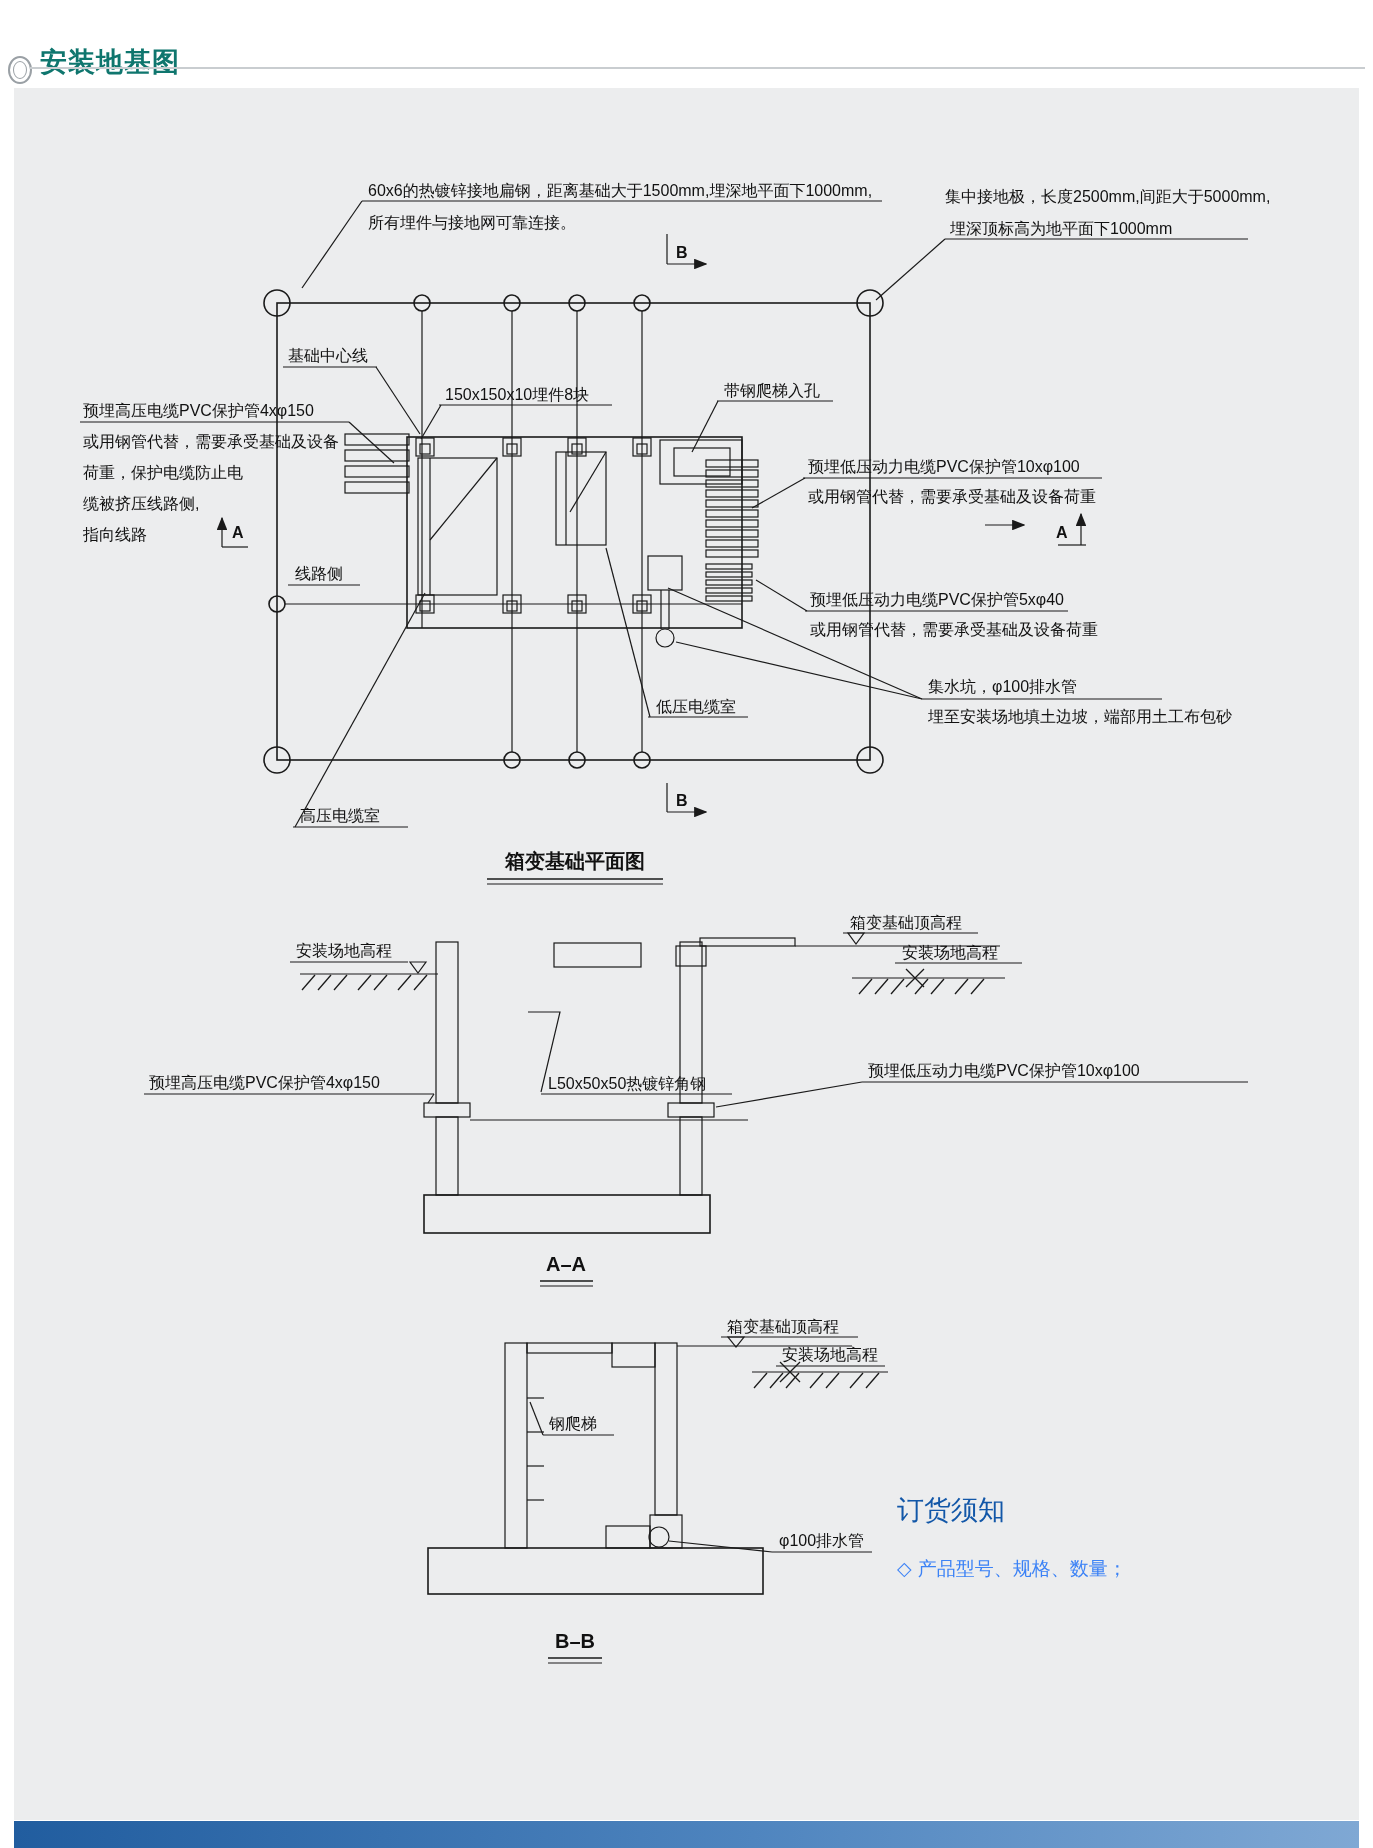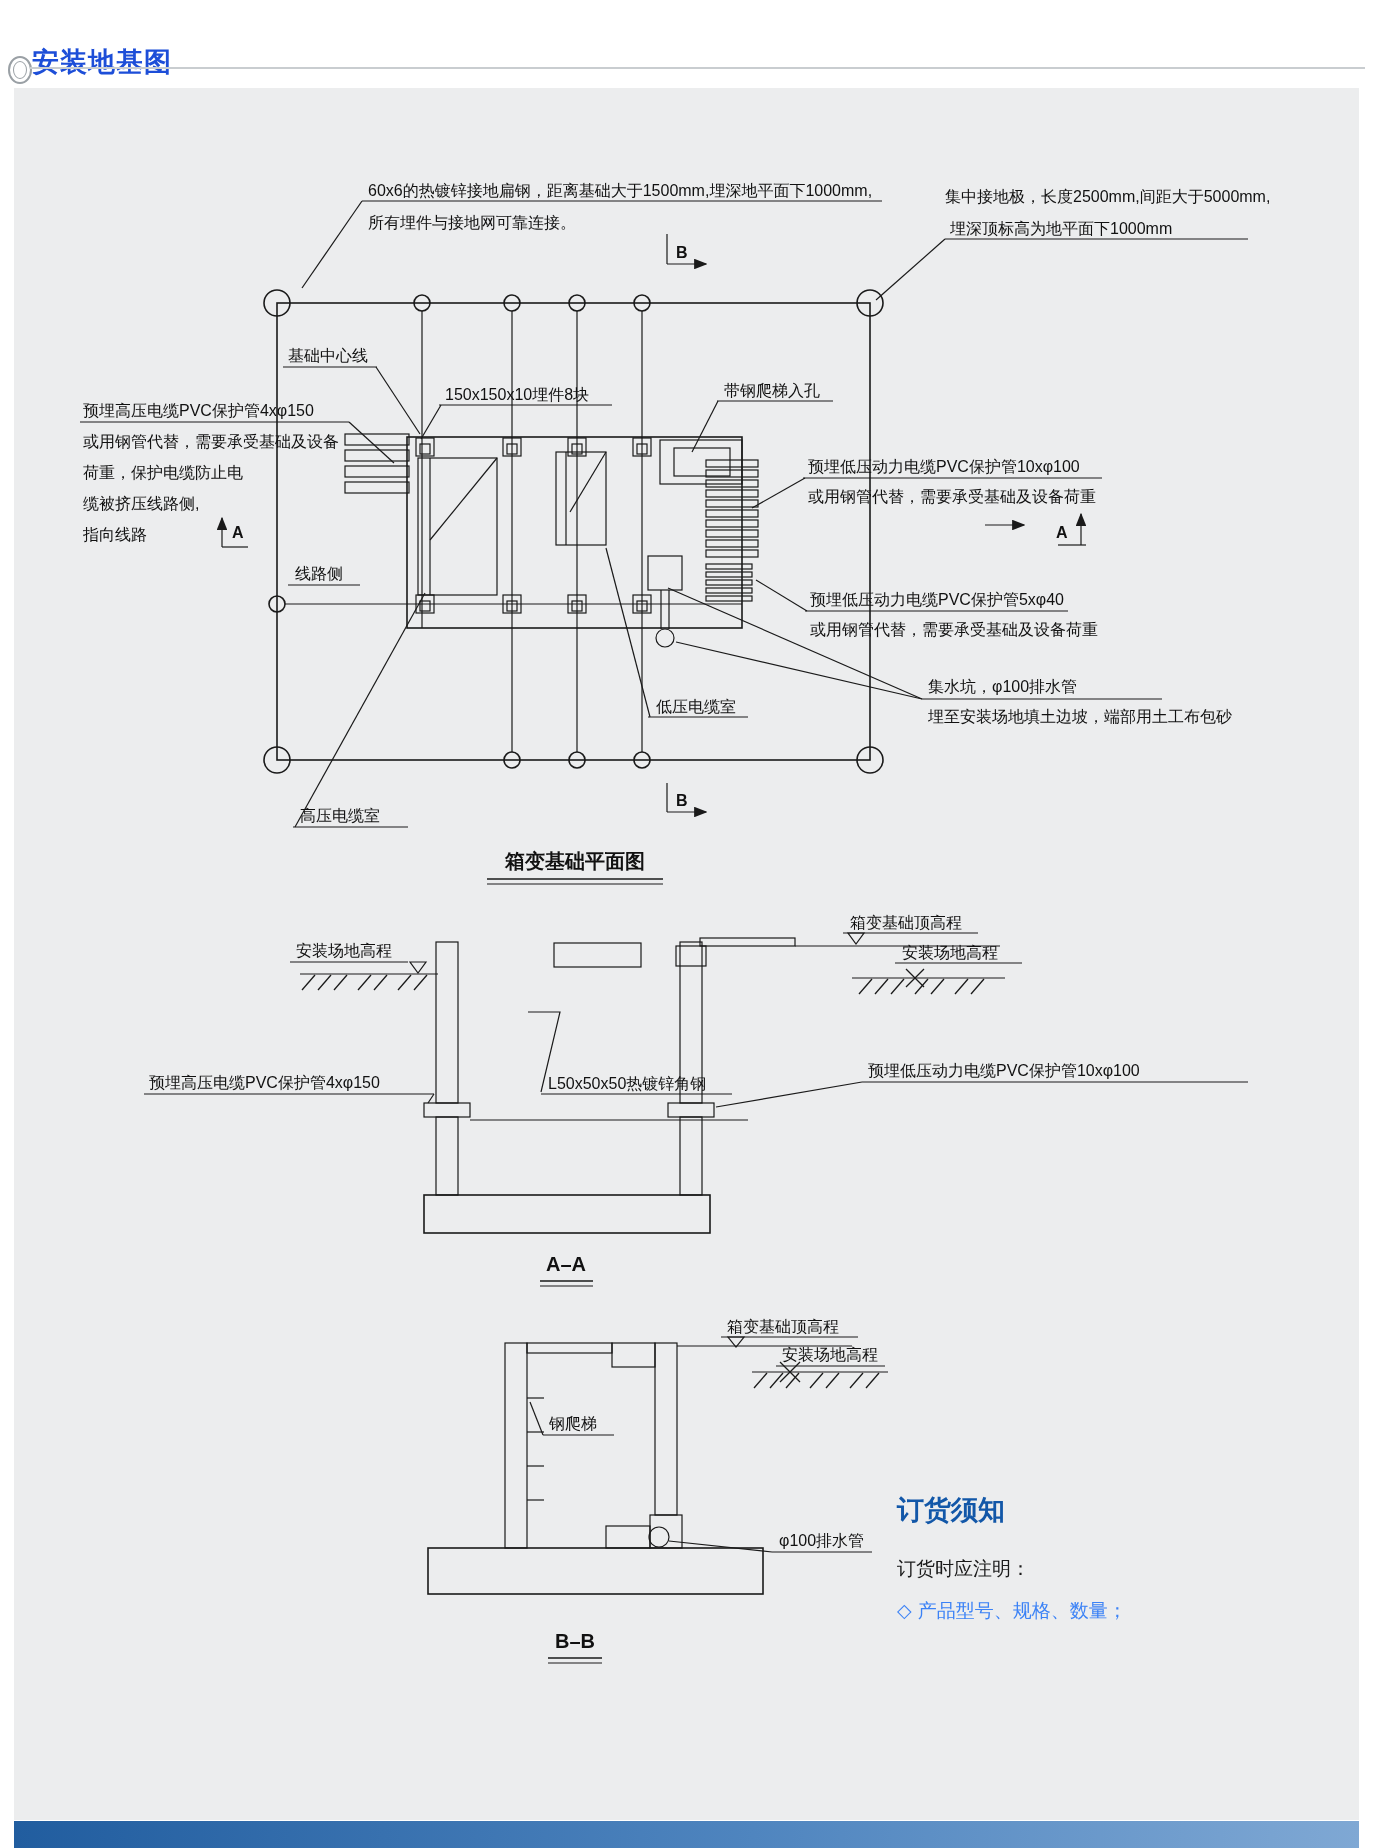--- a/index.html
+++ b/index.html
@@ -1,30 +1,30 @@
 <!DOCTYPE html>
 <html><head>
 <meta charset="utf-8">
 <style>
   html,body{margin:0;padding:0;}
   body{position:relative;width:1373px;height:1848px;background:#ffffff;font-family:"Liberation Sans",sans-serif;}
-  .page-title{position:absolute;left:32px;top:26px;font-size:27px;font-weight:bold;color:#1d4ed8;letter-spacing:1px;text-align:right;}
+  .page-title{position:absolute;left:40px;top:26px;font-size:27px;font-weight:bold;color:#0f766e;letter-spacing:1px;text-align:right;}
   .orn{position:absolute;left:8px;top:56px;width:20px;height:24px;border:2px solid #9aa0a5;border-radius:50%;background:#fff;}
   .orn::after{content:"";position:absolute;left:3px;top:3px;right:3px;bottom:3px;border:1px solid #9aa0a5;border-radius:50%;}
   .hrule{position:absolute;left:30px;top:67px;width:1335px;height:0;border-top:2px solid #c9cdd0;}
   .panel{position:absolute;left:14px;top:88px;width:1345px;height:1732px;background:#ecedee;}
   .footer-bar{position:absolute;left:14px;top:1821px;width:1345px;height:27px;background:linear-gradient(90deg,#215d9f 0%,#4f85bf 55%,#7fa8d4 100%);}
   svg.draw{position:absolute;left:0;top:0;}
   .ln{stroke:#1a1a1a;stroke-width:1.6;fill:none;}
   .lt{stroke:#1a1a1a;stroke-width:1.2;fill:none;}
   .lbl{font-family:"Liberation Sans",sans-serif;font-size:16px;fill:#111;}
   .ttl{font-family:"Liberation Sans",sans-serif;font-size:20px;font-weight:bold;fill:#111;}
   .mk{font-family:"Liberation Sans",sans-serif;font-size:16px;font-weight:bold;fill:#111;}
   .order{position:absolute;left:897px;top:1492px;width:420px;}
-  .order h2{margin:0 0 28px 0;font-size:27px;font-weight:bold;color:#1257a8;}
+  .order h2{margin:0 0 28px 0;font-size:27px;font-weight:normal;color:#1257a8;}
   .order .intro{font-size:19px;color:#1a1a1a;margin-bottom:16px;}
   .order .item{font-size:19px;color:#3b82f6;margin-bottom:17px;}
   .order .diamond{margin-right:6px;}
 </style>
 </head>
 <body>
 
 <div class="orn"></div>
 <h1 class="page-title">安装地基图</h1>
 <div class="hrule"></div>
@@ -310,15 +310,14 @@
     <text x="779" y="1546" class="lbl">φ100排水管</text>
 
     <text x="575" y="1648" text-anchor="middle" class="ttl">B–B</text>
     <line x1="548" y1="1658" x2="602" y2="1658" class="ln"></line>
       <line x1="548" y1="1663" x2="602" y2="1663" class="lt"></line>
   </g>
 </svg>
 
 <div class="order">
   <h2>订货须知</h2>
-  <div class="intro">订货时应注明：</div>
   <div class="item"><span class="diamond">◇</span><span>产品型号、规格、数量；</span></div>
 </div>
 
 </body></html>

